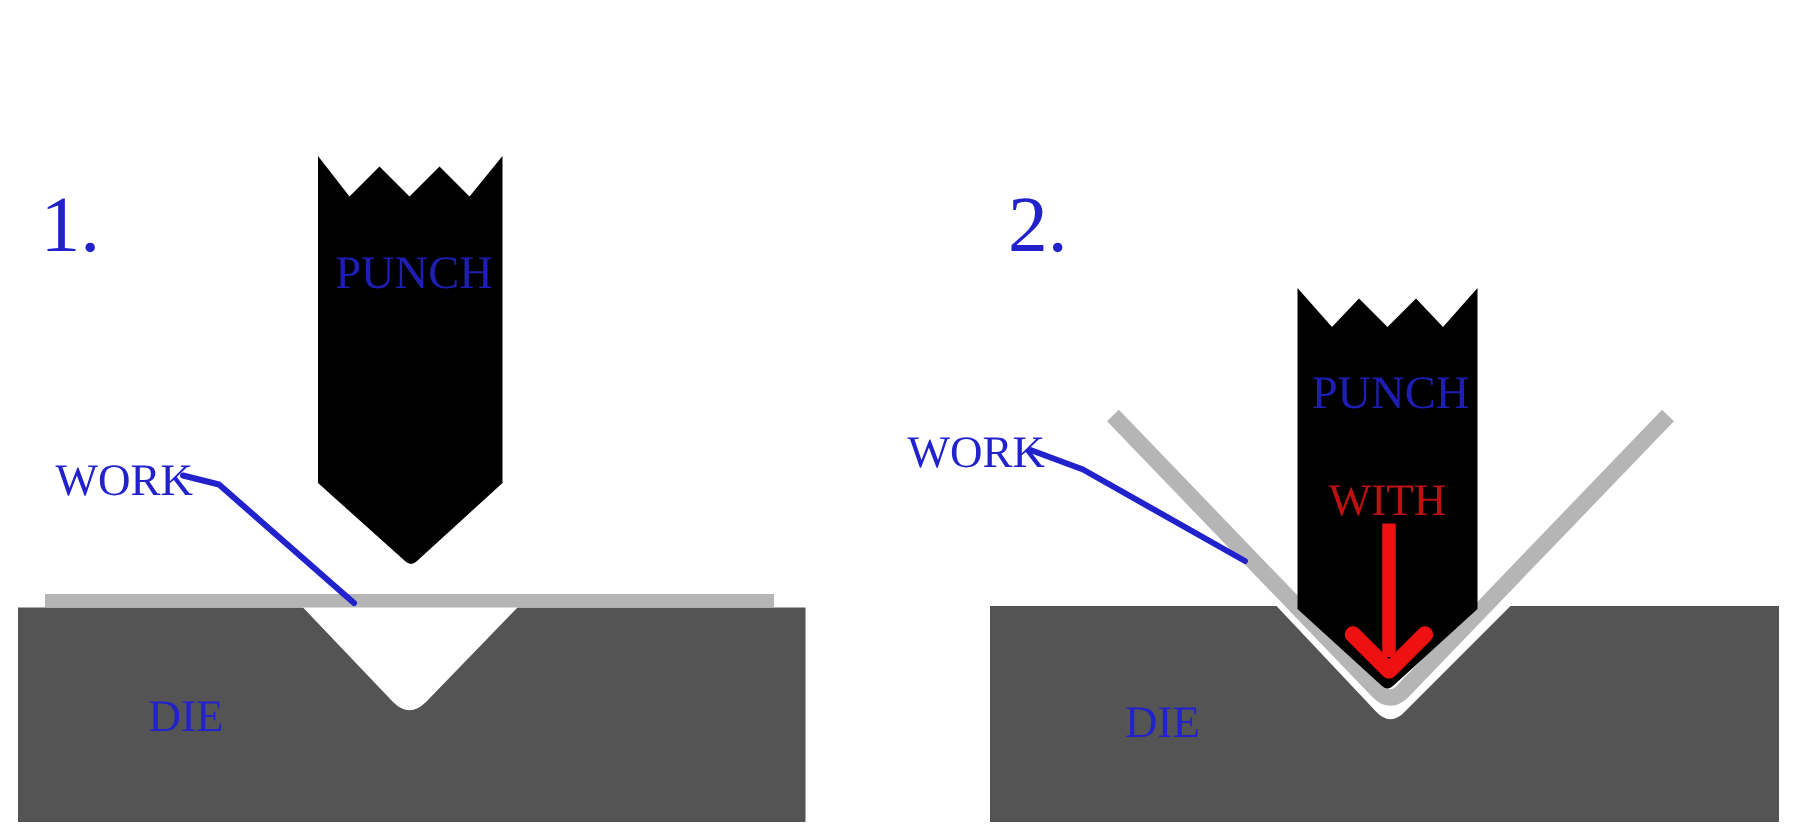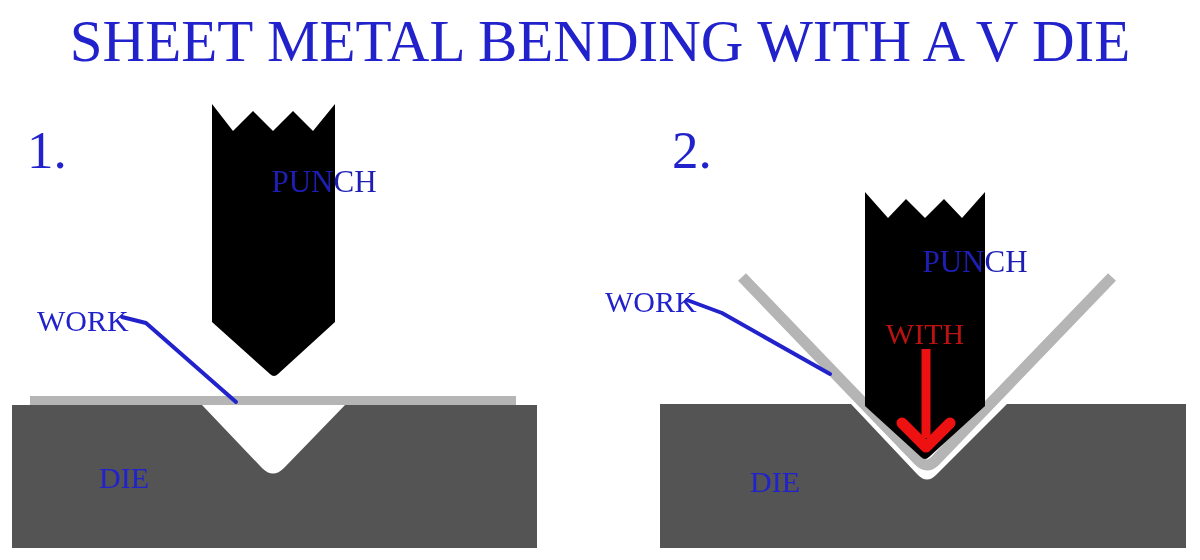--- a/index.html
+++ b/index.html
@@ -17,29 +17,28 @@
     position: absolute;
     left: 0; right: 0; top: 12px;
     text-align: center;
     font-size: 59px;
     line-height: 1;
     color: #2222cc;
     z-index: 5;
   }
   .panel-number { font-size: 53px; color: #2222cc; }
   .blue-label  { font-size: 30px; color: #2222cc; }
-  .punch-label { font-size: 31px; color: #1e1eb4; transform: translateX(-50%); margin-left: 48px; }
+  .punch-label { font-size: 31px; color: #1e1eb4; transform: translateX(-50%); }
   .force-label { font-size: 30px; color: #bb1111; transform: translateX(-50%); }
 </style>
 </head>
 <body>
 
 <div class="stage">
 
-  <div class="title">SHEET METAL BENDING WITH A V DIE</div>
 
   <svg width="1200" height="560" viewBox="0 0 1200 560">
 
     <g>
 
       <path d="M 12 405 L 202 405 L 262 468 Q 273 479 284 468 L 345 405 L 537 405
                L 537 548 L 12 548 Z" fill="#545454"></path>
 
       <rect x="30" y="396" width="486" height="9" fill="#b5b5b5"></rect>
 

